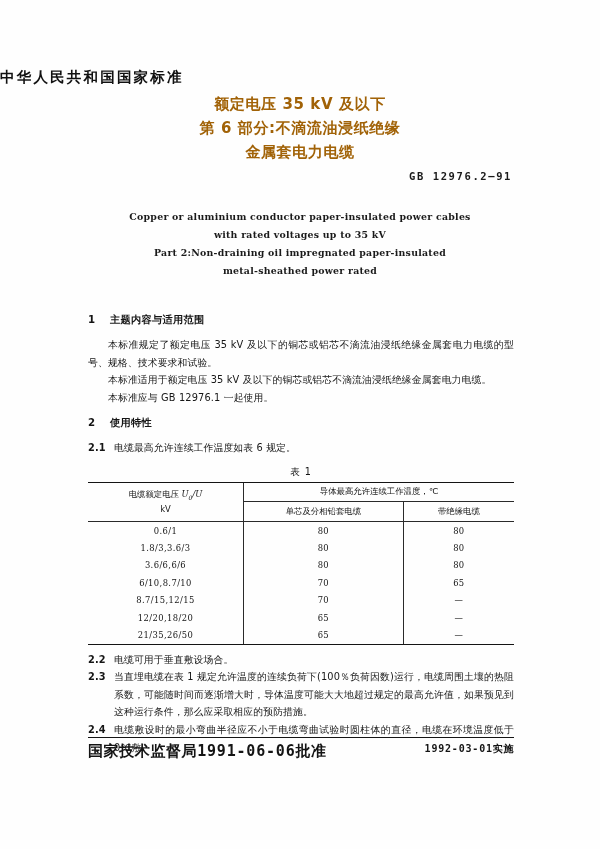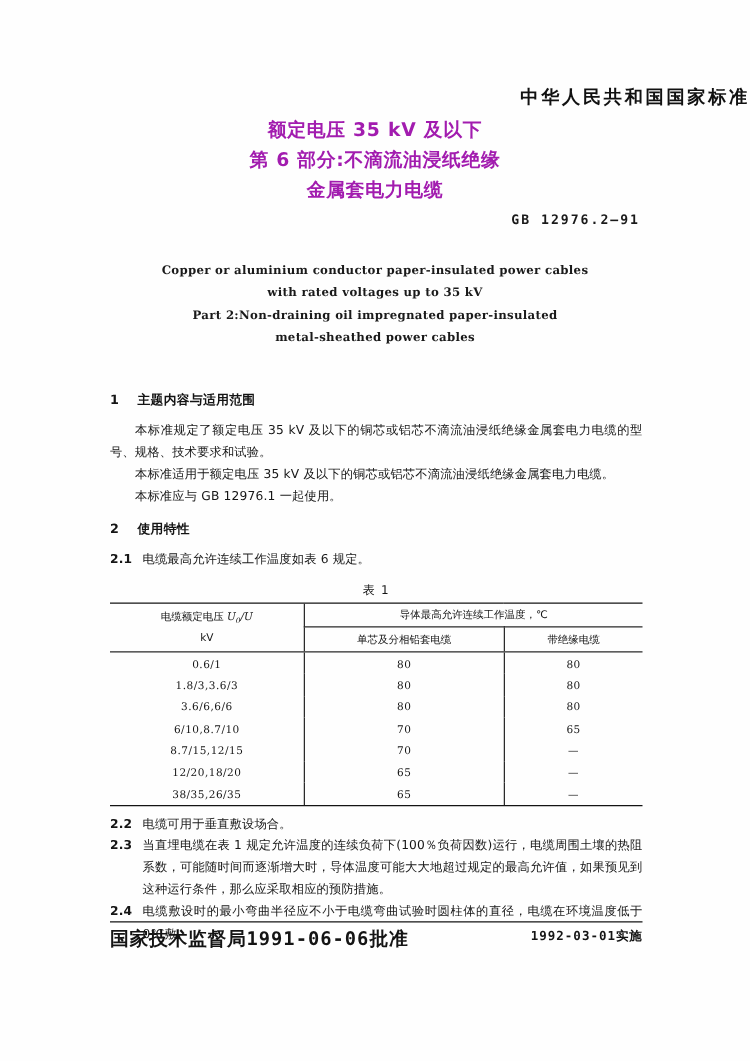--- a/index.html
+++ b/index.html
@@ -22,39 +22,39 @@
     width: 600px;
     height: 849px;
     background: #fefefe;
   }
 
   
   .std-org {
     position: absolute;
     left: 0; top: 68px;
     width: 600px;
-    text-align: right;
+    text-align: left;
     font-size: 14.5px;
     font-weight: bold;
     letter-spacing: 2.2px;
     color: #111;
   }
 
   .title-block {
     position: absolute;
     left: 0; top: 92px;
     width: 600px;
     text-align: center;
   }
   .title-line {
     font-size: 15px;
     font-weight: bold;
     letter-spacing: 0.6px;
     line-height: 24px;
-    color: #a21caf;
+    color: #a16207;
     white-space: nowrap;
   }
 
   .std-code {
     position: absolute;
     right: 88px;
     top: 170px;
     font-size: 10.5px;
     font-weight: bold;
     letter-spacing: 1.6px;
@@ -232,21 +232,21 @@
     <div class="title-line">第 6 部分:不滴流油浸纸绝缘</div>
     <div class="title-line">金属套电力电缆</div>
   </div>
 
   <div class="std-code">GB 12976.2—91</div>
 
   <div class="en-block">
     <div class="en-line">Copper or aluminium conductor paper-insulated power cables</div>
     <div class="en-line">with rated voltages up to 35 kV</div>
     <div class="en-line">Part 2:Non-draining oil impregnated paper-insulated</div>
-    <div class="en-line">metal-sheathed power cables</div>
+    <div class="en-line">metal-sheathed power rated</div>
   </div>
 
   <div class="body-area">
 
     <div class="sec-head">
       <span class="num">1</span><span>主题内容与适用范围</span>
     </div>
     <p class="para indent">本标准规定了额定电压 35 kV 及以下的铜芯或铝芯不滴流油浸纸绝缘金属套电力电缆的型号、规格、技术要求和试验。</p>
     <p class="para indent">本标准适用于额定电压 35 kV 及以下的铜芯或铝芯不滴流油浸纸绝缘金属套电力电缆。</p>
     <p class="para indent">本标准应与 GB 12976.1 一起使用。</p>
@@ -308,21 +308,21 @@
           <td class="datacell">8.7/15,12/15</td>
           <td class="datacell vline-l">70</td>
           <td class="datacell vline-l">—</td>
         </tr>
         <tr>
           <td class="datacell">12/20,18/20</td>
           <td class="datacell vline-l">65</td>
           <td class="datacell vline-l">—</td>
         </tr>
         <tr>
-          <td class="datacell thick-bot">38/35,26/35</td>
+          <td class="datacell thick-bot">21/35,26/50</td>
           <td class="datacell thick-bot vline-l">65</td>
           <td class="datacell thick-bot vline-l">—</td>
         </tr>
       </tbody>
     </table>
 
     <div class="spacer-6"></div>
 
     <p class="numbered">
       <span class="lbl">2.2</span><span>电缆可用于垂直敷设场合。</span>

